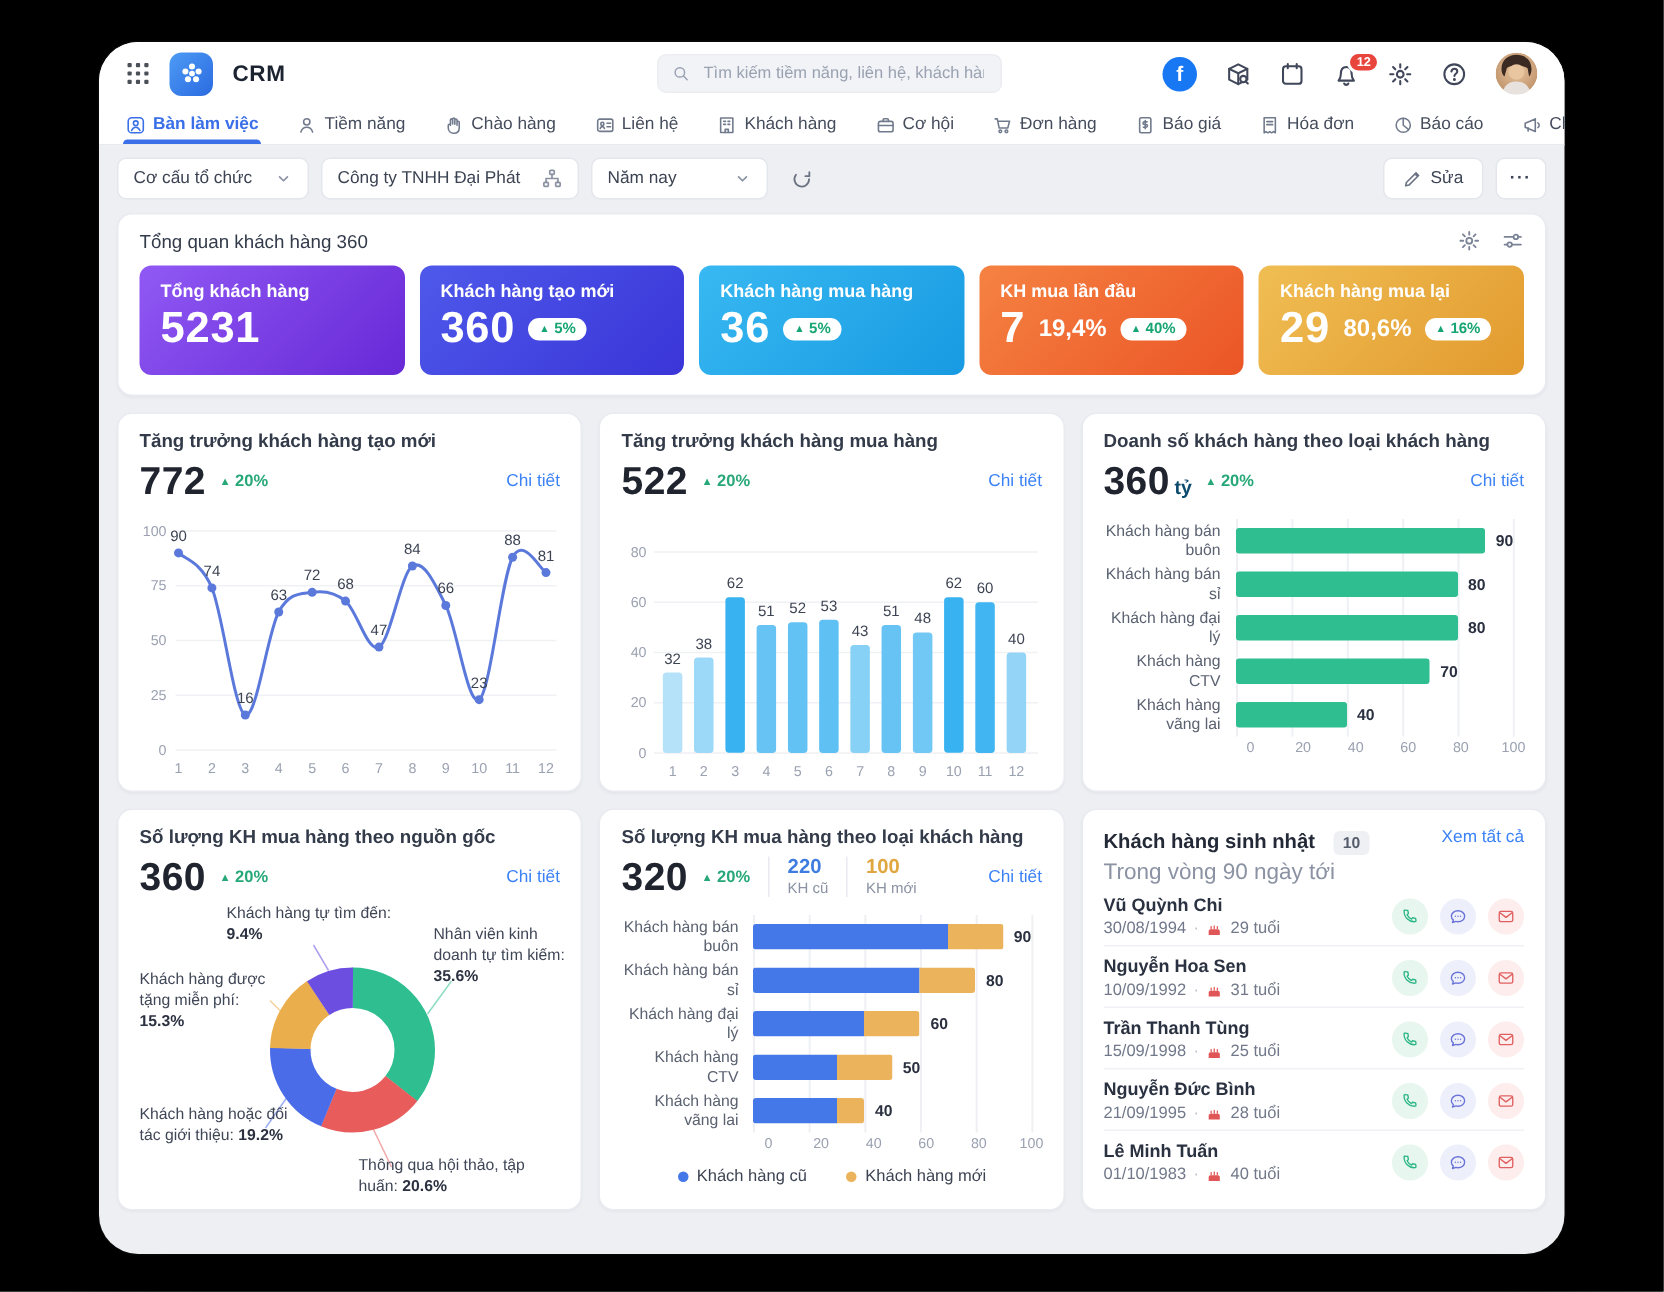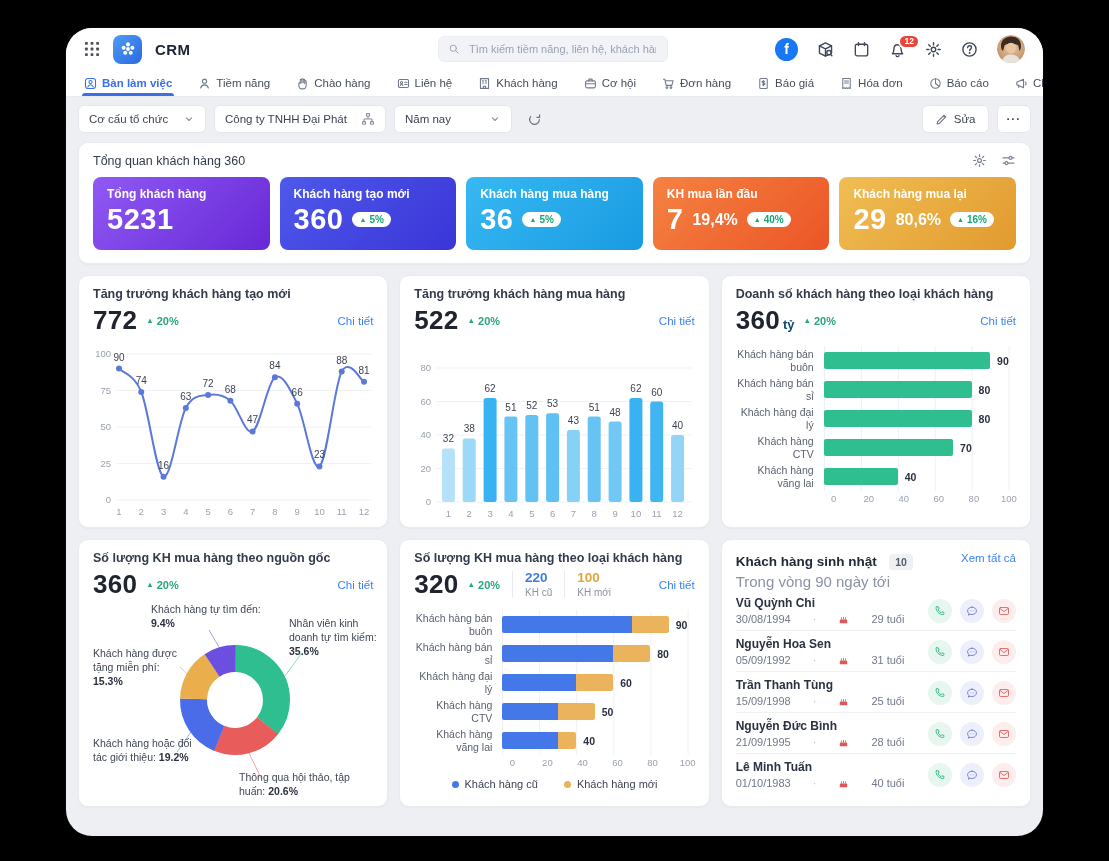--- a/index.html
+++ b/index.html
@@ -100,21 +100,21 @@
   
   .bday{padding:12px 14px 8px;}
   .bd-head{display:flex;align-items:center;}
   .bd-title{font-size:13.5px;font-weight:700;color:#232936;}
   .bd-count{background:#eef0f3;color:#555c6b;font-size:10.5px;font-weight:700;border-radius:4px;
     padding:2px 6px;margin-left:8px;}
   .bd-sub{font-size:15px;color:#8a92a3;margin-top:3px;}
   .bd-row{display:flex;align-items:center;padding:6px 0 5px;border-top:1px solid #f0f1f4;cursor:pointer;}
   .bd-row:first-child{border-top:none;}
   .bd-name{font-size:12px;font-weight:700;color:#2a3140;}
-  .bd-info{display:flex;align-items:center;gap:22px;font-size:11px;color:#707889;margin-top:3px;}
+  .bd-info{display:flex;align-items:center;gap:5px;font-size:11px;color:#707889;margin-top:3px;}
   .bd-actions{margin-left:auto;display:flex;gap:8px;}
   .act{width:24px;height:24px;border-radius:50%;display:flex;align-items:center;justify-content:center;cursor:pointer;}
   .act.phone{background:#e7f6ee;color:#2bb784;}
   .act.chat{background:#edeffb;color:#6a74d8;}
   .act.mail{background:#fdeded;color:#e06060;}
 </style>
 </head>
 <body>
 
 <div class="window">
@@ -763,21 +763,21 @@
                     <rect x="2" y="3.4" width="12" height="9.2" rx="1.6" stroke-width="1.2"></rect>
                     <path d="M2.6 4.6L8 8.8l5.4-4.2" stroke-width="1.2"></path>
                   </svg>
                 </span>
               </div>
             </div>
             <div class="bd-row">
               <div>
                 <div class="bd-name">Nguyễn Hoa Sen</div>
                 <div class="bd-info">
-                  <span>05/09/1992</span>
+                  <span>10/09/1992</span>
                   <span style="color:#b8bdc9">·</span>
                   <span style="display:flex">
                     <svg width="11" height="11" viewBox="0 0 16 16">
                       <path d="M2.6 13.6h10.8V9.8c0-1-.8-1.8-1.8-1.8H4.4c-1 0-1.8.8-1.8 1.8z" fill="#e05555"></path>
                       <g stroke="#e05555" stroke-width="1.2" stroke-linecap="round">
                         <line x1="5" y1="7.4" x2="5" y2="5.4"></line>
                         <line x1="8" y1="7.4" x2="8" y2="4.8"></line>
                         <line x1="11" y1="7.4" x2="11" y2="5.4"></line>
                       </g>
                     </svg>

